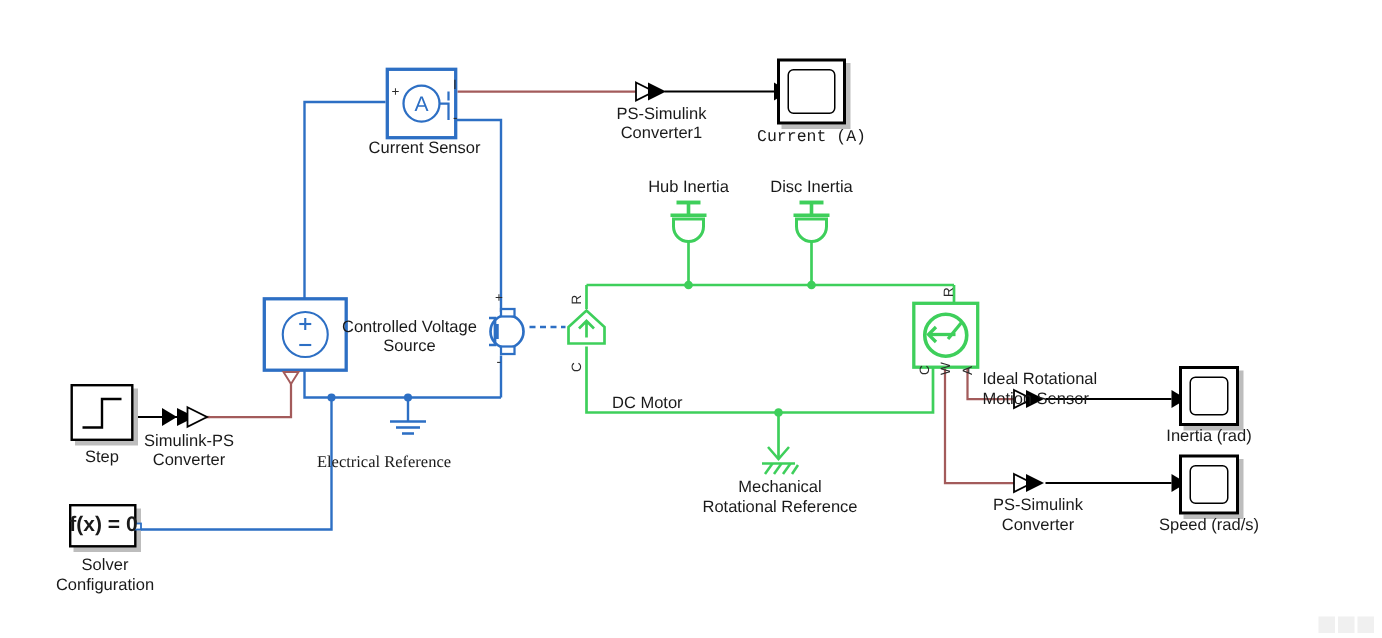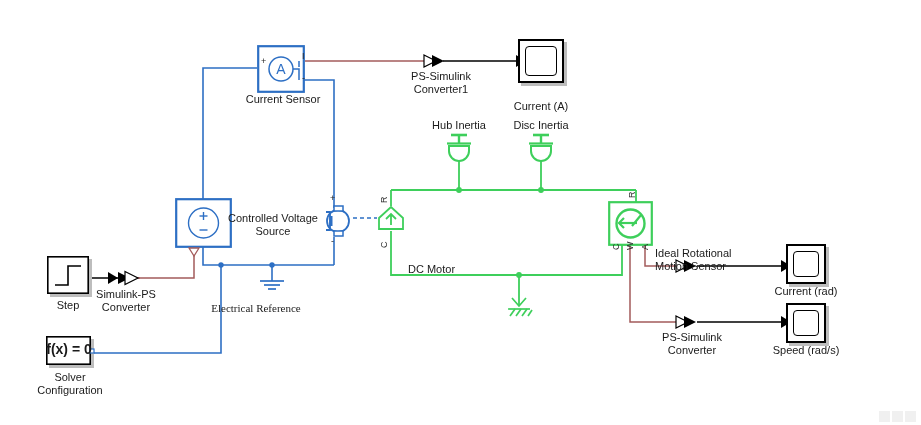--- a/index.html
+++ b/index.html
@@ -179,21 +179,21 @@
   <div class="port" style="left:302px;top:74px;">-</div>
   <div class="lbl ctr" style="left:283px;top:93px;">Current Sensor</div>
 
   <div class="lbl ctr" style="left:441px;top:70px;">PS-Simulink
 Converter1</div>
 
   <div class="shadow" style="left:521px;top:42px;width:46px;height:44px;"></div>
   <div class="scope" style="left:518px;top:39px;width:46px;height:44px;">
       <i></i>
     </div>
-  <div class="lbl ctr" style="left:541px;top:100px;">Current (A)</div>
+  <div class="lbl ctr" style="left:541px;top:86px;font-family:Liberation Mono, monospace;">Current (A)</div>
 
   <div class="lbl ctr" style="left:256px;top:302px;font-family:Liberation Serif, serif;">Electrical Reference</div>
 
   <div class="blk" style="left:324px;top:204px;">
     <svg width="28" height="34">
       <circle cx="14" cy="17" r="11" fill="#fff" stroke="#2d6fc4" stroke-width="1.8"></circle>
       <path d="M2,8 L6,8 L6,26 L2,26" fill="none" stroke="#2d6fc4" stroke-width="1.8"></path>
       <line x1="7" y1="12" x2="7" y2="22" stroke="#2d6fc4" stroke-width="3"></line>
       <rect x="10" y="2" width="9" height="5" fill="#fff" stroke="#2d6fc4" stroke-width="1.5"></rect>
       <rect x="10" y="27" width="9" height="5" fill="#fff" stroke="#2d6fc4" stroke-width="1.5"></rect>
@@ -231,20 +231,22 @@
     <svg width="30" height="28">
       <line x1="15" y1="0" x2="15" y2="9" stroke="#3ecf5b" stroke-width="2.4"></line>
       <line x1="7" y1="1" x2="23" y2="1" stroke="#3ecf5b" stroke-width="2.6"></line>
       <line x1="3" y1="9.5" x2="27" y2="9.5" stroke="#3ecf5b" stroke-width="2.2"></line>
       <path d="M5,12 L5,17 A10,10 0 0 0 25,17 L25,12 Z" fill="#fff" stroke="#3ecf5b" stroke-width="2"></path>
       <line x1="15" y1="26" x2="15" y2="28" stroke="#3ecf5b" stroke-width="1.8"></line>
     </svg>
   </div>
   <div class="lbl ctr" style="left:541px;top:119px;">Disc Inertia</div>
 
+  <div class="lbl ctr" style="left:520px;top:319px;">Mechanical
+Rotational Reference</div>
 
   <div class="blk" style="left:608px;top:201px;">
     <svg width="46" height="46">
       <rect x="1.2" y="1.2" width="42.6" height="42.6" fill="#fff" stroke="#3ecf5b" stroke-width="2.2"></rect>
       <circle cx="22.5" cy="22.5" r="14" fill="#fff" stroke="#3ecf5b" stroke-width="2.4"></circle>
       <path d="M12,22 L29,22" fill="none" stroke="#3ecf5b" stroke-width="2.2"></path>
       <path d="M16,17 L11,22 L16,27" fill="none" stroke="#3ecf5b" stroke-width="2.2"></path>
       <path d="M24,25 L33,14" fill="none" stroke="#3ecf5b" stroke-width="2.2"></path>
     </svg>
   </div>
@@ -255,21 +257,21 @@
   <div class="lbl left" style="left:655px;top:211px;margin-top:36px;">Ideal Rotational
 Motion Sensor</div>
 
   <div class="lbl ctr" style="left:692px;top:331px;">PS-Simulink
 Converter</div>
 
   <div class="shadow" style="left:789px;top:247px;width:40px;height:40px;"></div>
   <div class="scope" style="left:786px;top:244px;width:40px;height:40px;">
       <i></i>
     </div>
-  <div class="lbl ctr" style="left:806px;top:285px;">Current (rad)</div>
+  <div class="lbl ctr" style="left:806px;top:285px;">Inertia (rad)</div>
 
   <div class="shadow" style="left:789px;top:306px;width:40px;height:40px;"></div>
   <div class="scope" style="left:786px;top:303px;width:40px;height:40px;">
       <i></i>
     </div>
   <div class="lbl ctr" style="left:806px;top:344px;">Speed (rad/s)</div>
 
   <div class="grip" style="left:879px;top:411px;"></div>
   <div class="grip" style="left:892px;top:411px;"></div>
   <div class="grip" style="left:905px;top:411px;"></div>

